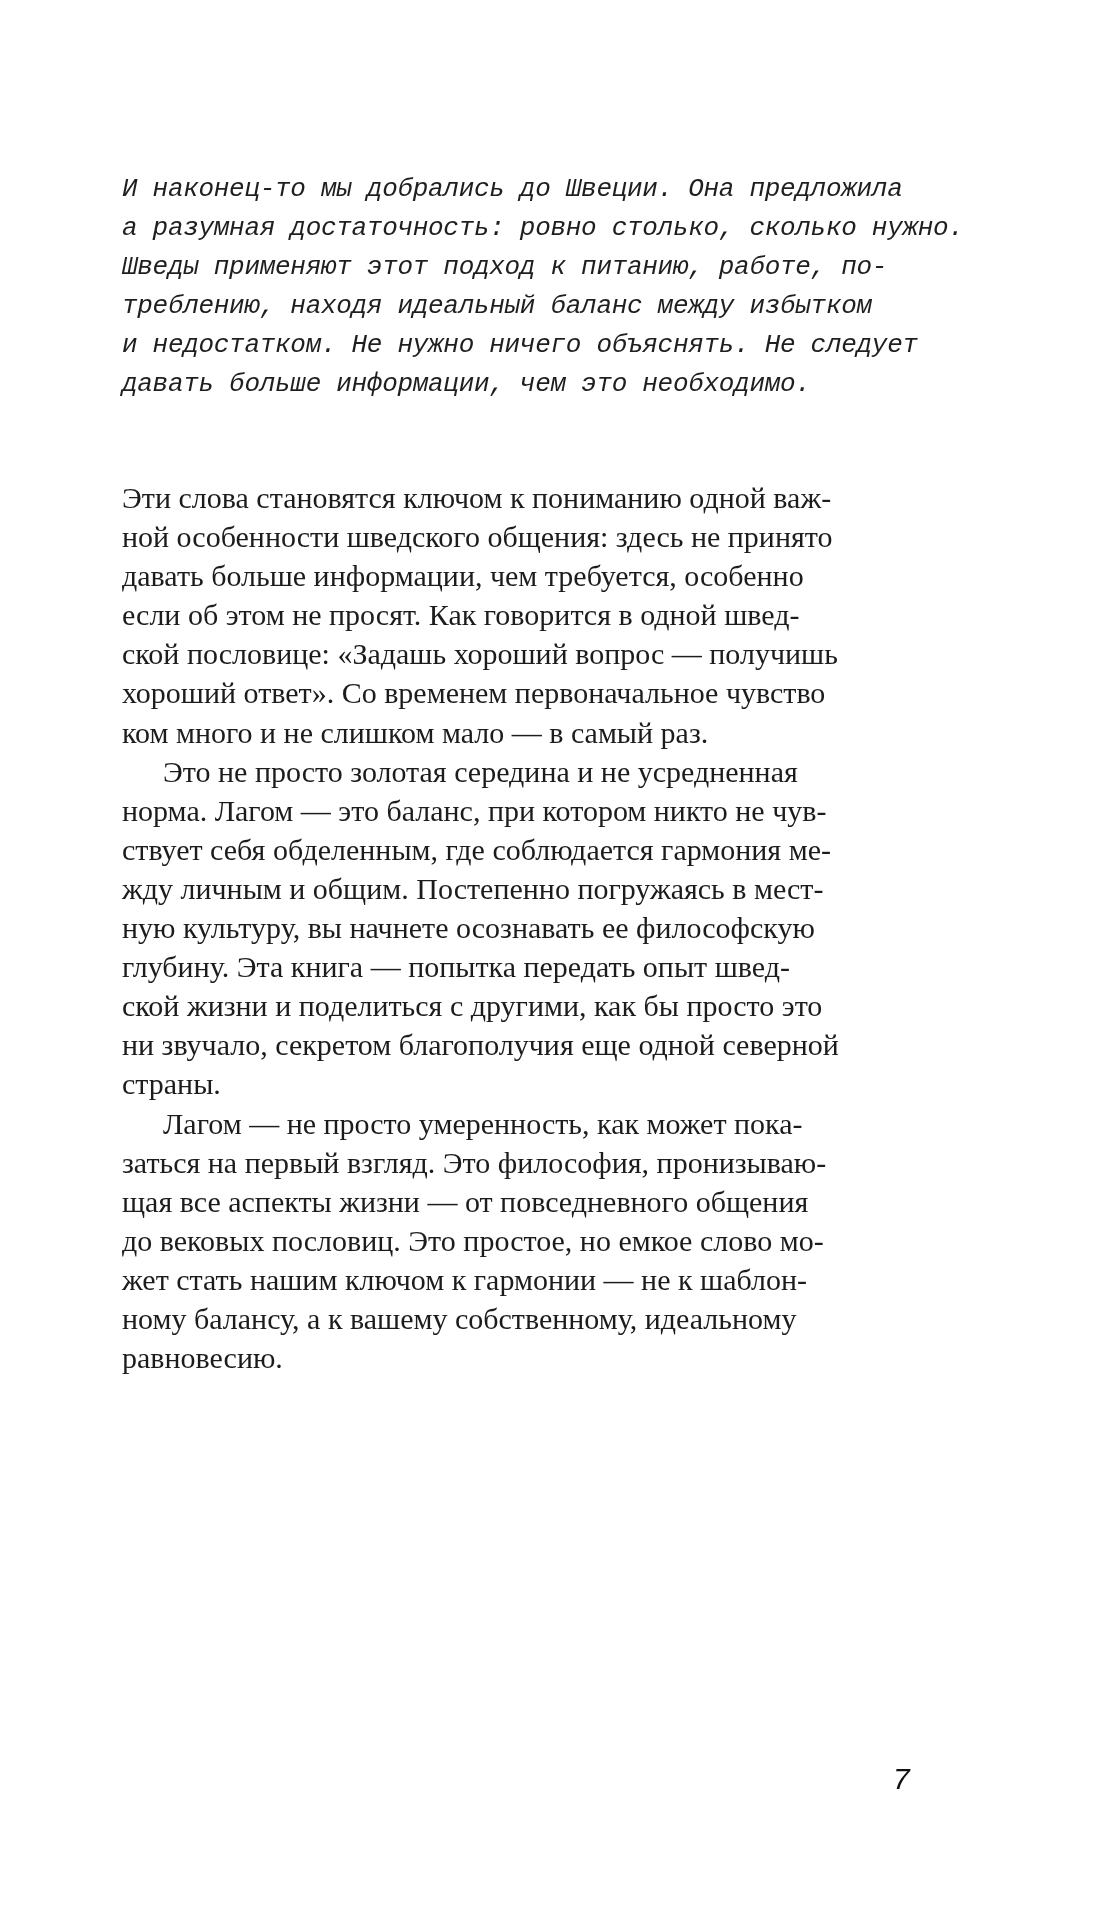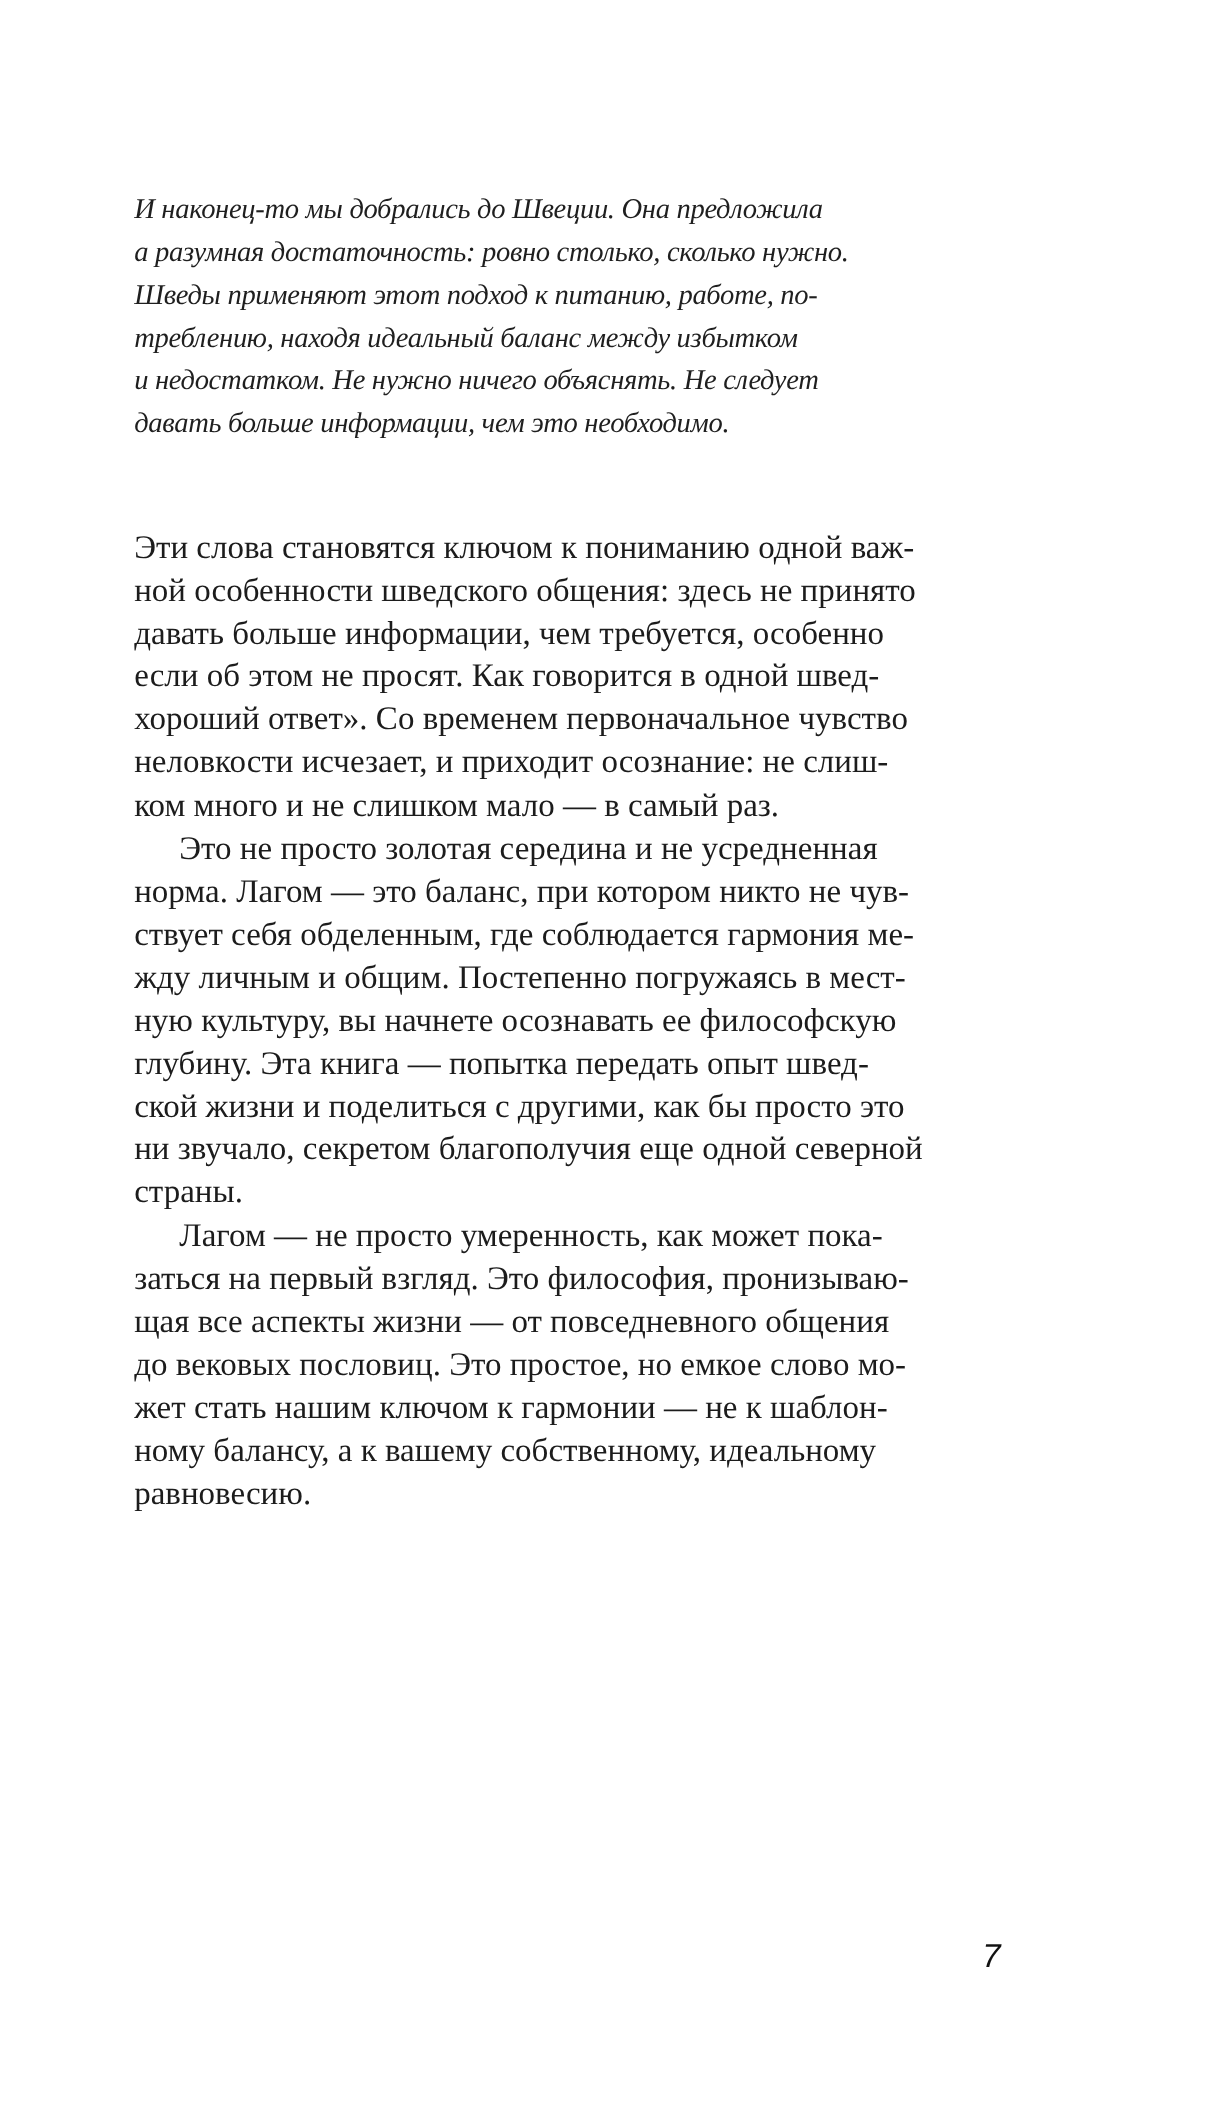--- a/index.html
+++ b/index.html
@@ -23,21 +23,21 @@
     }
     .epigraph {
       position: absolute;
       left: 122px;
       top: 170px;
       width: 830px;
       margin: 0;
     }
     .epigraph .line {
       display: block;
-      font-family: Liberation Serif, serif;
+      font-family: Liberation Mono, monospace;
       font-style: italic;
       font-size: 26px;
       line-height: 39px;
       height: 39px;
       white-space: nowrap;
       letter-spacing: -0.3px;
       color: #1f1f1f;
     }
     .body-text {
       position: absolute;
@@ -81,22 +81,22 @@
     <span class="line">и недостатком. Не нужно ничего объяснять. Не следует</span>
     <span class="line">давать больше информации, чем это необходимо.</span>
   </div>
 
   <div class="body-text">
     <div>
       <span class="line">Эти слова становятся ключом к пониманию одной важ-</span>
       <span class="line">ной особенности шведского общения: здесь не принято</span>
       <span class="line">давать больше информации, чем требуется, особенно</span>
       <span class="line">если об этом не просят. Как говорится в одной швед-</span>
+      <span class="line">ской пословице: «Задашь хороший вопрос — получишь</span>
       <span class="line">хороший ответ». Со временем первоначальное чувство</span>
-      <span class="line">неловкости исчезает, и приходит осознание: не слиш-</span>
       <span class="line">ком много и не слишком мало — в самый раз.</span>
     </div>
     <div>
       <span class="line indent">Это не просто золотая середина и не усредненная</span>
       <span class="line">норма. Лагом — это баланс, при котором никто не чув-</span>
       <span class="line">ствует себя обделенным, где соблюдается гармония ме-</span>
       <span class="line">жду личным и общим. Постепенно погружаясь в мест-</span>
       <span class="line">ную культуру, вы начнете осознавать ее философскую</span>
       <span class="line">глубину. Эта книга — попытка передать опыт швед-</span>
       <span class="line">ской жизни и поделиться с другими, как бы просто это</span>

